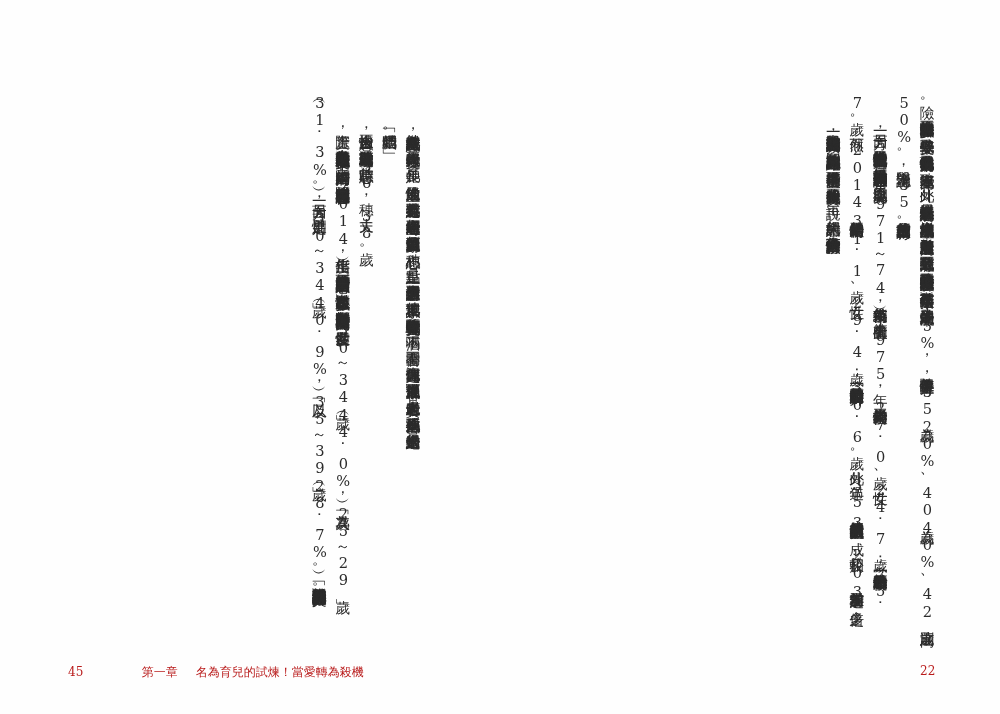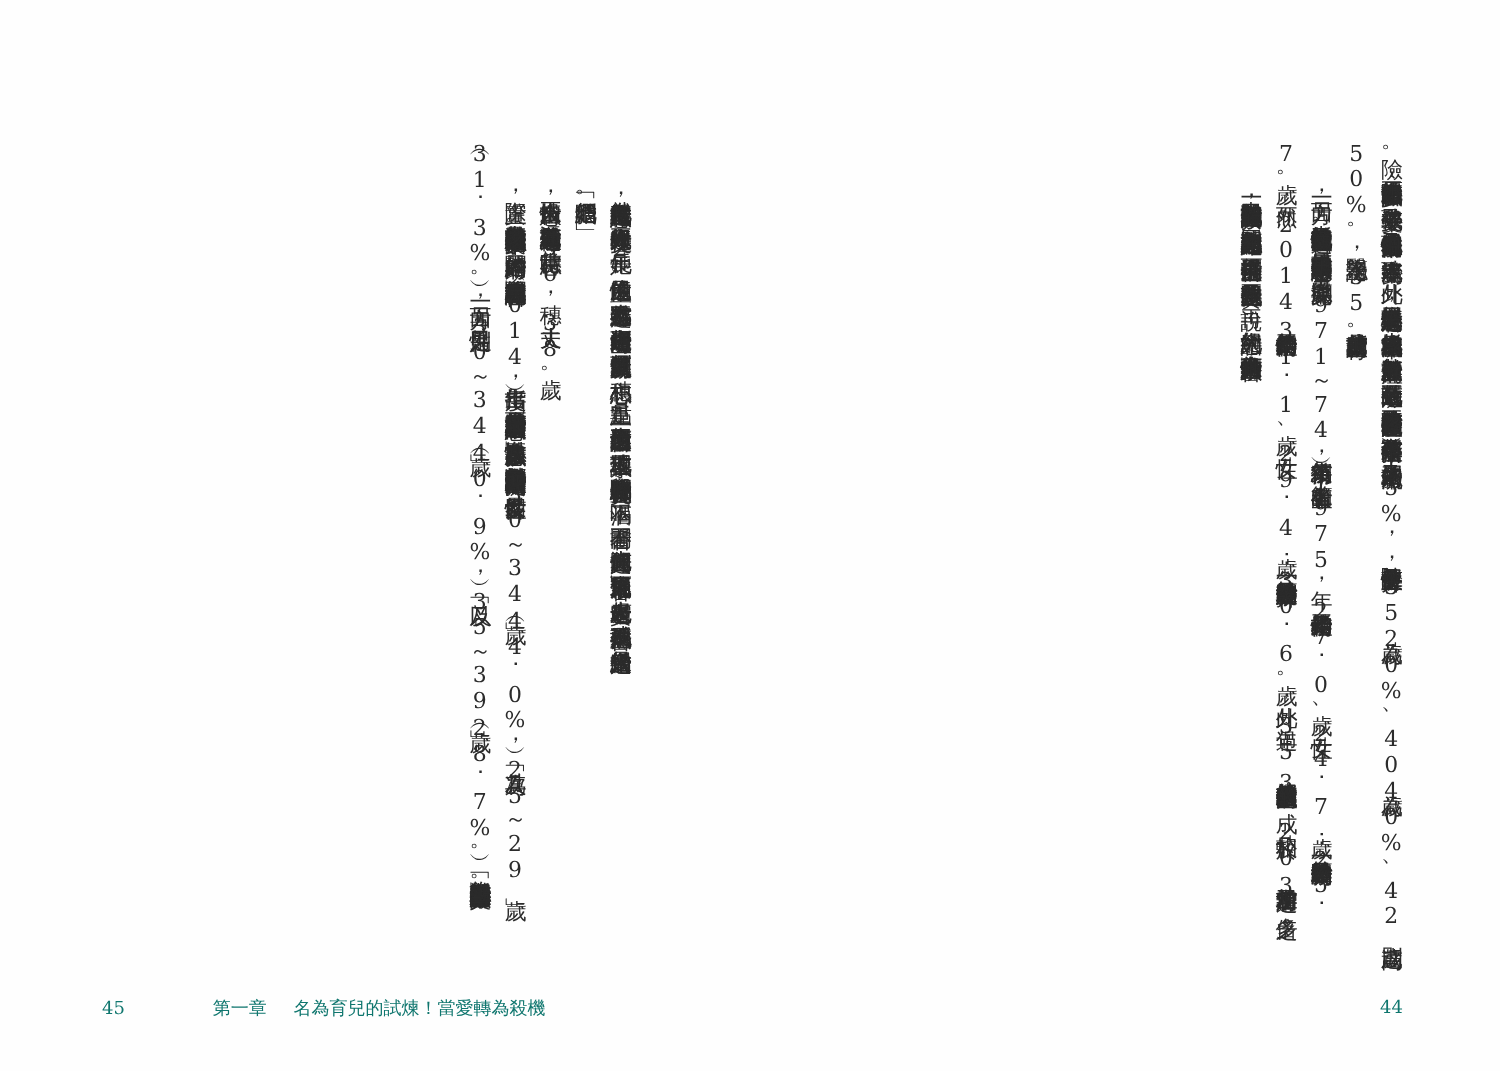--- a/index.html
+++ b/index.html
@@ -54,21 +54,21 @@
       padding: 0;
       text-indent: 0;
     }
     .para.indent { text-indent: 2em; }
     .para.cont { text-indent: 0; }
 
     .footer {
       position: absolute;
       top: 664px;
       font-size: 12px;
-      color: #0f766e;
+      color: #b91c1c;
       white-space: nowrap;
     }
     .footer-left { left: 68px; }
     .footer-left .page-num { display: inline-block; width: 70px; }
     .footer-left .chapter-label { display: inline-block; margin-right: 14px; }
     .footer-right { left: 920px; }
   </style>
 </head>
 <body>
 
@@ -90,14 +90,14 @@
   </div>
 
   <div class="page page-right">
     <div class="text-block">
       <p class="para cont">險。不但原始卵泡會隨著年齡增長而減少，導致受孕率變低，懷孕後亦容易出現染色體異常的情況，導致流產率變高。此外，從較易罹患心血管疾病這點來看，也會增加流產或早產的機率。如若引發妊娠高血壓症候群，甚至還有致死的危險。專攻不孕症治療的東海大學醫學院客座教授杉俊隆，在其著作《不孕症年級》中指出，孕婦的平均流產率為15%，但會隨著懷孕年齡上升，35歲為20%、40歲為40%、42歲則高達50%。醫學上認為，35歲前才是所謂的黃金生育期。</p>
       <p class="para indent">另一方面，由於初婚年齡上升也造成了晚生情況日益普遍。根據日本厚生勞動省的「人口動態調查」報告，以第二次嬰兒潮（1971～74年）甫結束後為例，在筆者出生的1975年，平均初婚年齡為男性27．0歲、女性24．7歲；生第一胎時的母親平均年齡為25．7歲。然而，2014年的平均初婚年齡為男性31．1歲、女性29．4歲；生第一胎時的母親平均年齡則攀升至30．6歲。此外，年過35歲的產婦所生的孩子約占整體出生數的3成，相較於20年前左右增加了將近3倍之多。</p>
       <p class="para indent">由於一般民眾對這些資訊也有所耳聞與接觸，因此志穗亦開始認為「考慮到自己的年紀，可能得準備告別單身生活了。要生孩子就得跟時間賽跑。再說，年紀愈大的話，身為女人的行情恐怕只會持續下跌」。</p>
     </div>
   </div>
 
-  <div class="footer footer-right">44</div>
+  <div class="footer footer-right">22</div>
 </div>
 
 </body></html>

